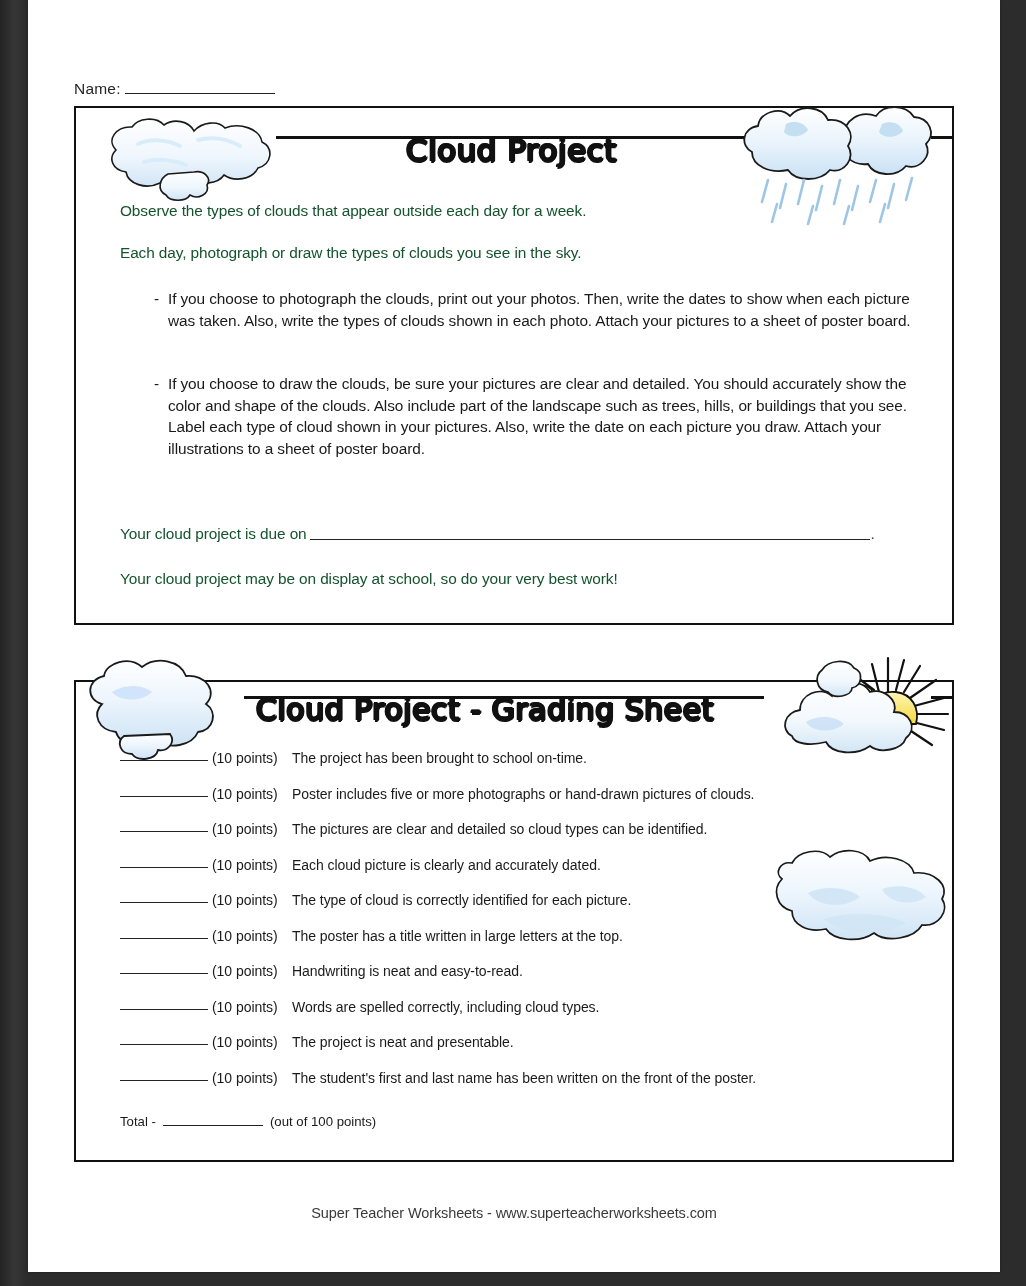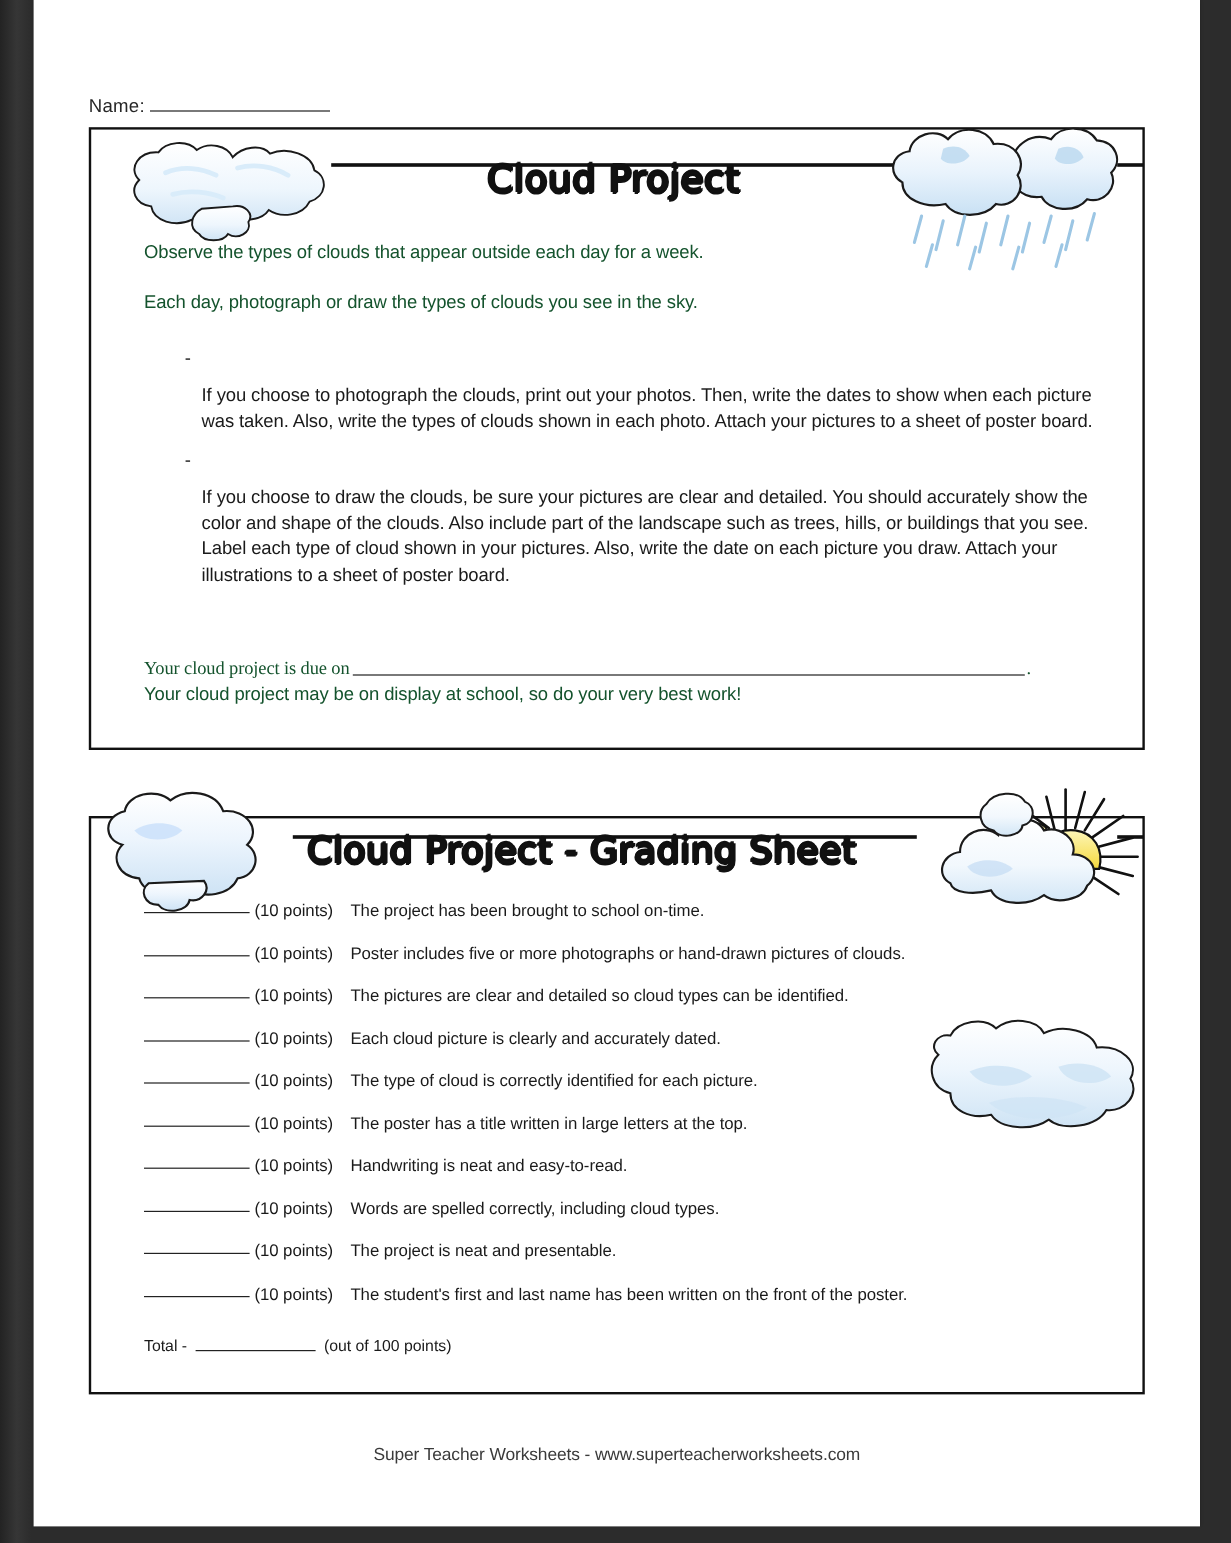--- a/index.html
+++ b/index.html
@@ -81,25 +81,25 @@
     position: absolute;
     left: 78px;
     width: 760px;
     color: #1a1a1a;
     font-size: 15.4px;
     line-height: 21.5px;
     letter-spacing: -0.1px;
     display: flex;
   }
   .bullet .dash { width: 14px; flex: 0 0 14px; }
-  .bullet .btext { flex: 1 1 auto; margin-top: 31px; }
+  .bullet .btext { flex: 1 1 auto; }
   #bullet-photograph { top: 180px; }
   #bullet-draw { top: 265px; }
 
-  .due-line { left: 44px; top: 439px; white-space: nowrap; font-family: Liberation Serif, serif; }
+  .due-line { left: 44px; top: 415px; white-space: nowrap; }
   .closing-line { left: 44px; top: 460px; }
 
   .blank {
     display: inline-block;
     border-bottom: 1.6px solid #222;
     vertical-align: baseline;
   }
   .blank-due { width: 560px; height: 13px; margin: 0 1px -1px 3px; }
   .blank-name { width: 150px; height: 12px; margin-left: 4px; }
 

